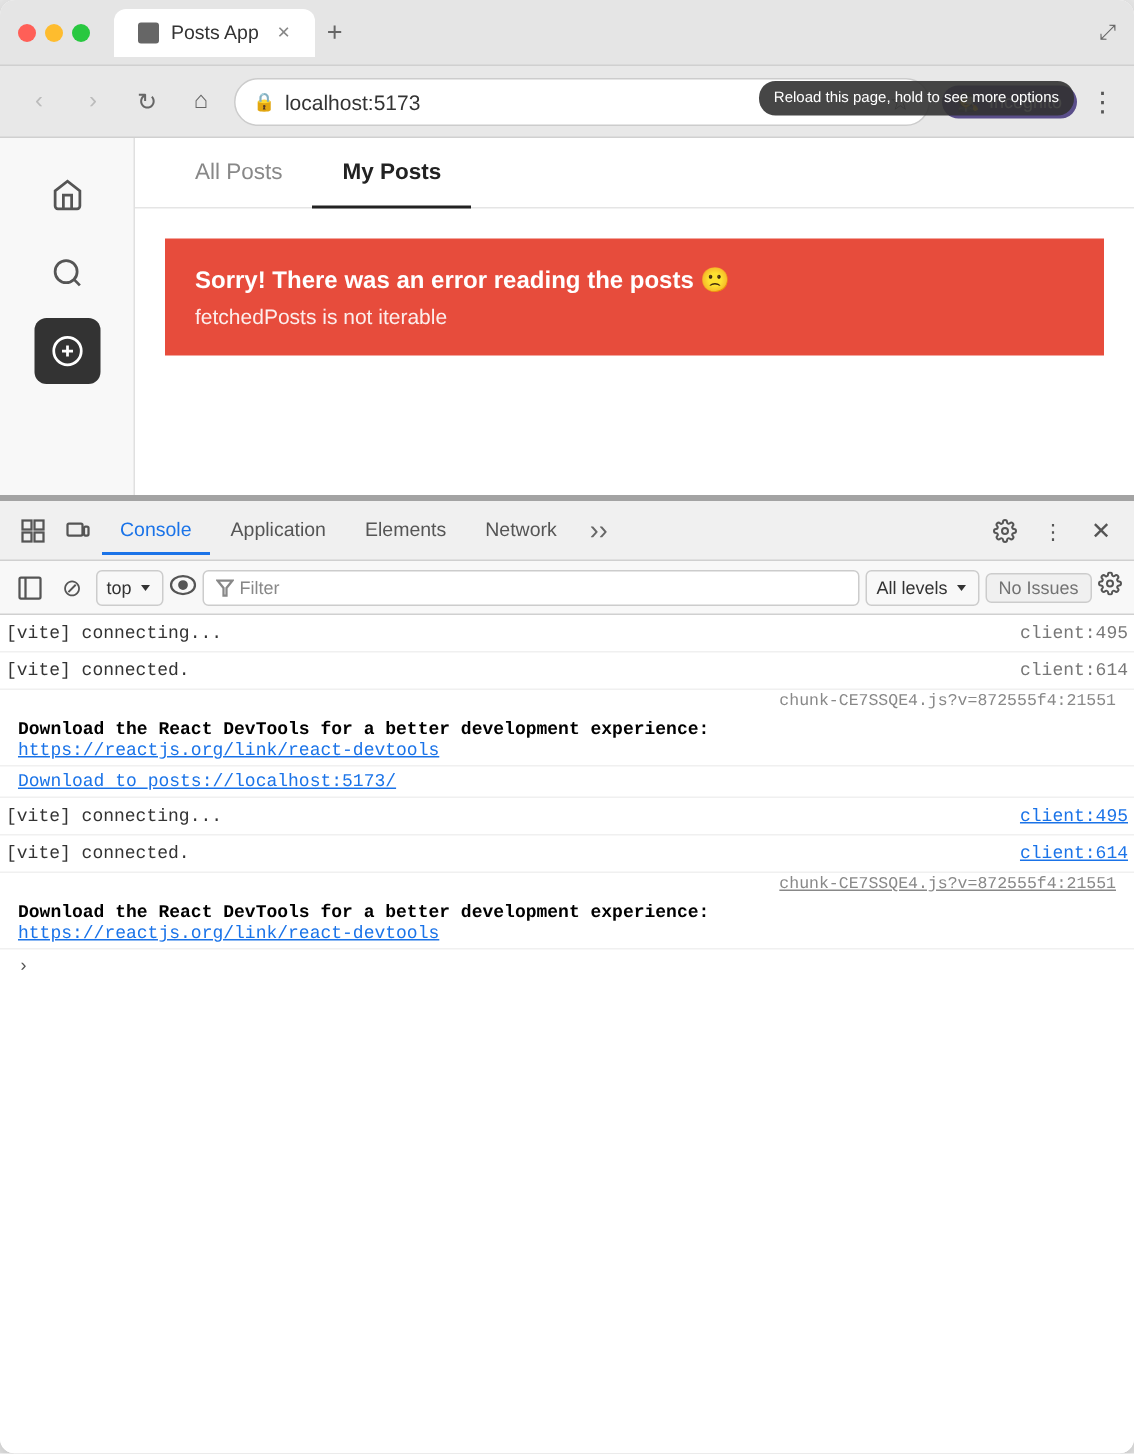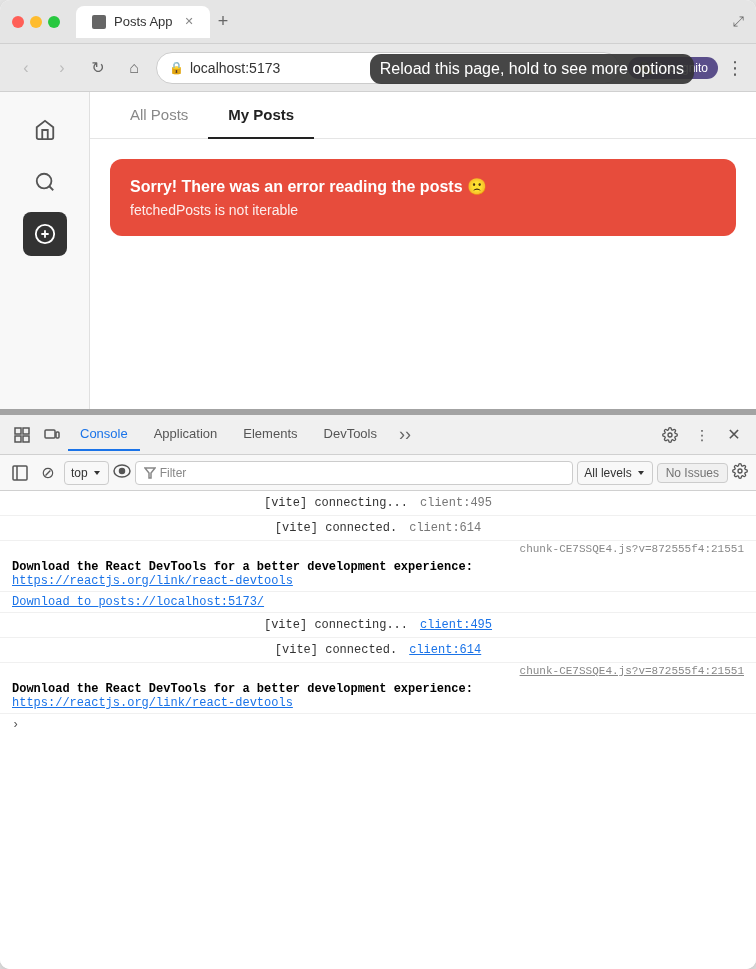--- a/index.html
+++ b/index.html
@@ -219,57 +219,57 @@
     }
     .page-tab.active {
       color: #222;
       font-weight: 600;
       border-bottom-color: #222;
     }
 
     .error-banner {
       background: #e74c3c;
       margin: 20px;
-      border-radius: 12px;
+      border-radius: 0;
       padding: 18px 20px;
       color: #fff;
       position: relative;
     }
     .error-title {
       font-size: 16px;
       font-weight: 600;
       margin-bottom: 6px;
     }
     .error-detail {
       font-size: 14px;
       opacity: 0.9;
     }
 
     
     .tooltip {
       position: absolute;
       background: rgba(50,50,50,0.9);
       color: #fff;
-      font-size: 16px;
+      font-size: 10px;
       padding: 6px 10px;
       border-radius: 11px;
       top: 54px;
-      right: 62px;
+      right: 40px;
       white-space: nowrap;
       pointer-events: none;
       z-index: 100;
     }
 
     
     .devtools {
       background: #f8f8f8;
-      border-top: 6px solid #a3a3a3;
+      border-top: 4px solid #a3a3a3;
       display: flex;
       flex-direction: column;
-      height: 560px;
+      height: 639px;
     }
     .devtools-toolbar {
       background: #f0f0f0;
       border-bottom: 1px solid #d0d0d0;
       display: flex;
       align-items: center;
       height: 40px;
       padding: 0 8px;
       gap: 2px;
     }
@@ -425,22 +425,22 @@
     
     .console-output {
       flex: 1;
       overflow-y: auto;
       background: #fff;
       font-family: 'Courier New', Courier, monospace;
       font-size: 12px;
     }
     .console-line {
       display: flex;
-      justify-content: center;
-      padding: 3px 27px;
+      justify-content: space-between;
+      padding: 3px 4px;
       border-bottom: 1px solid #f0f0f0;
       color: #333;
       line-height: 1.5;
     }
     .console-link {
       color: #1a73e8;
       text-decoration: underline;
       cursor: pointer;
     }
     .console-right {
@@ -588,21 +588,21 @@
         <div class="dt-tab active">
           <span>Console</span>
         </div>
         <div class="dt-tab">
           <span>Application</span>
         </div>
         <div class="dt-tab">
           <span>Elements</span>
         </div>
         <div class="dt-tab">
-          <span>DevTools</span>
+          <span>Network</span>
         </div>
         <span class="dt-more">››</span>
       </div>
 
       <div class="dt-right-icons">
         <button class="dt-icon-btn" title="Settings">
           <svg width="16" height="16" viewBox="0 0 24 24" fill="none" stroke="currentColor" stroke-width="2">
             <circle cx="12" cy="12" r="3"></circle>
             <path d="M19.4 15a1.65 1.65 0 0 0 .33 1.82l.06.06a2 2 0 0 1-2.83 2.83l-.06-.06a1.65 1.65 0 0 0-1.82-.33 1.65 1.65 0 0 0-1 1.51V21a2 2 0 0 1-4 0v-.09A1.65 1.65 0 0 0 9 19.4a1.65 1.65 0 0 0-1.82.33l-.06.06a2 2 0 0 1-2.83-2.83l.06-.06A1.65 1.65 0 0 0 4.68 15a1.65 1.65 0 0 0-1.51-1H3a2 2 0 0 1 0-4h.09A1.65 1.65 0 0 0 4.6 9a1.65 1.65 0 0 0-.33-1.82l-.06-.06a2 2 0 0 1 2.83-2.83l.06.06A1.65 1.65 0 0 0 9 4.68a1.65 1.65 0 0 0 1-1.51V3a2 2 0 0 1 4 0v.09a1.65 1.65 0 0 0 1 1.51 1.65 1.65 0 0 0 1.82-.33l.06-.06a2 2 0 0 1 2.83 2.83l-.06.06A1.65 1.65 0 0 0 19.4 9a1.65 1.65 0 0 0 1.51 1H21a2 2 0 0 1 0 4h-.09a1.65 1.65 0 0 0-1.51 1z"></path>
           </svg>

